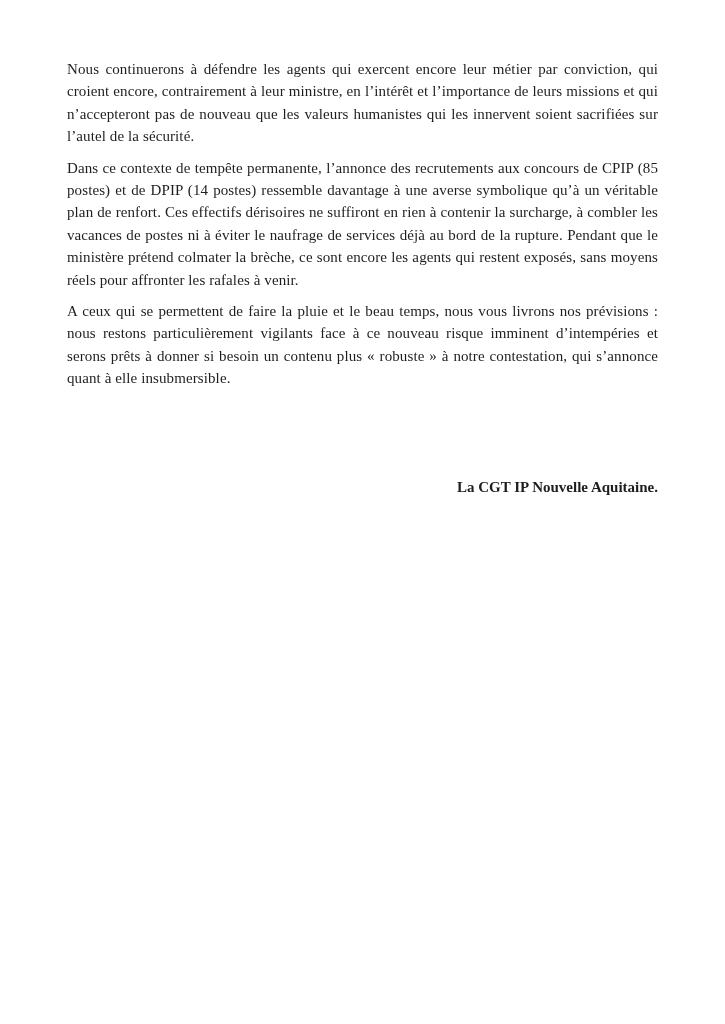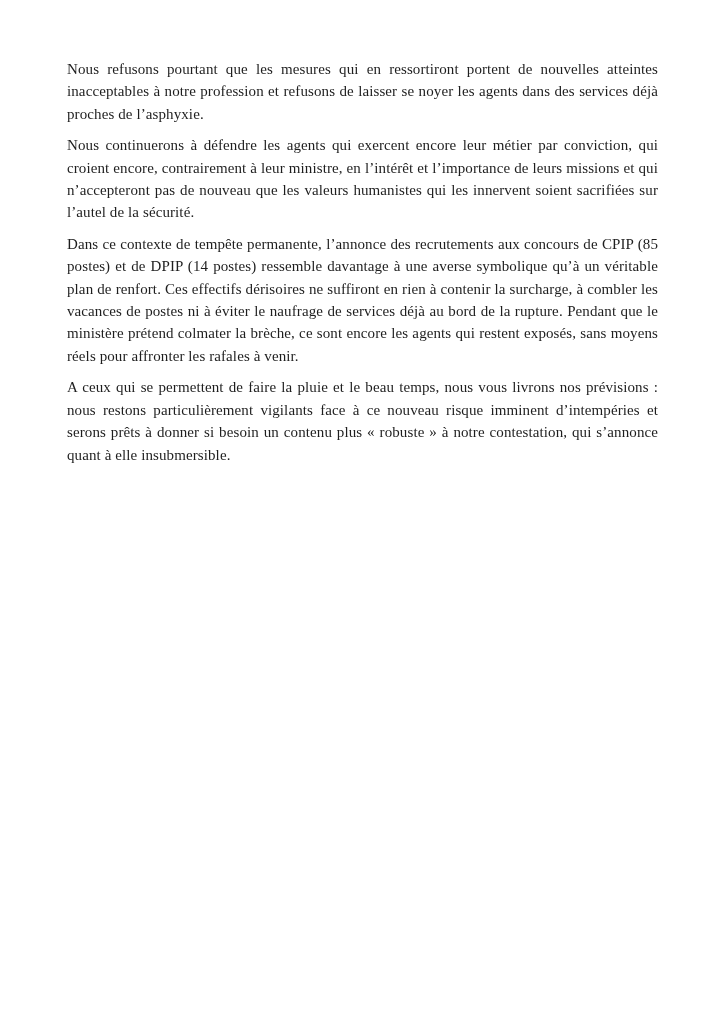--- a/index.html
+++ b/index.html
@@ -34,21 +34,21 @@
     line-height: 22.4px;
     font-weight: bold;
     text-align: right;
     margin: 86px 0 0 0;
   }
 </style>
 </head>
 <body>
 
 <div class="page">
-  <p class="para">Nous refusons pourtant que les mesures qui en ressortiront portent de nouvelles atteintes inacceptables à notre profession et refusons de laisser se noyer les agents dans des services déjà proches de l’asphyxie.</p>
 
   <p class="para">Nous continuerons à défendre les agents qui exercent encore leur métier par conviction, qui croient encore, contrairement à leur ministre, en l’intérêt et l’importance de leurs missions et qui n’accepteront pas de nouveau que les valeurs humanistes qui les innervent soient sacrifiées sur l’autel de la sécurité.</p>
 
   <p class="para">Dans ce contexte de tempête permanente, l’annonce des recrutements aux concours de CPIP (85 postes) et de DPIP (14 postes) ressemble davantage à une averse symbolique qu’à un véritable plan de renfort. Ces effectifs dérisoires ne suffiront en rien à contenir la surcharge, à combler les vacances de postes ni à éviter le naufrage de services déjà au bord de la rupture. Pendant que le ministère prétend colmater la brèche, ce sont encore les agents qui restent exposés, sans moyens réels pour affronter les rafales à venir.</p>
 
   <p class="para para-bold">A ceux qui se permettent de faire la pluie et le beau temps, nous vous livrons nos prévisions : nous restons particulièrement vigilants face à ce nouveau risque imminent d’intempéries et serons prêts à donner si besoin un contenu plus « robuste » à notre contestation, qui s’annonce quant à elle insubmersible.</p>
 
+  <p class="signature">La CGT IP Nouvelle Aquitaine.</p>
 </div>
 
 </body></html>

